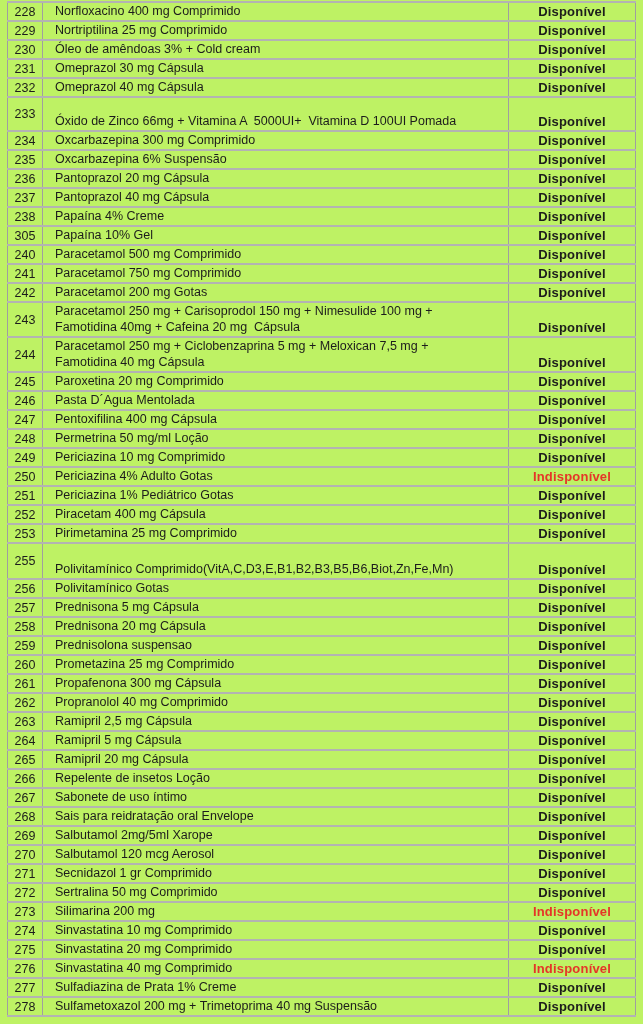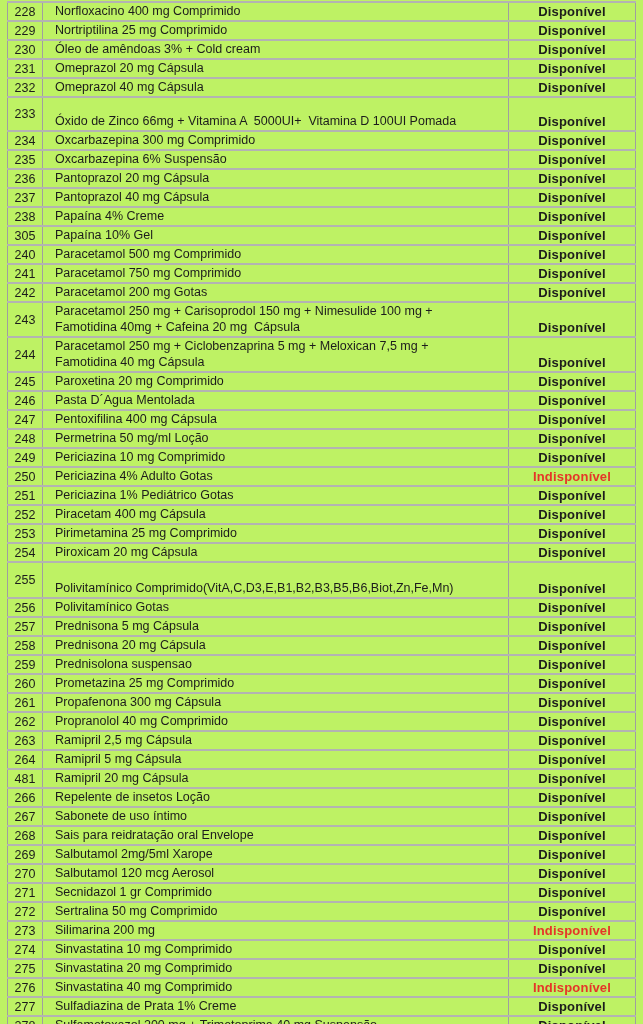--- a/index.html
+++ b/index.html
@@ -79,21 +79,21 @@
             <td class="col-name">Nortriptilina 25 mg Comprimido</td>
             <td class="col-status" style="color: rgb(28, 28, 28);">Disponível</td>
           </tr>
           <tr>
             <td class="col-num">230</td>
             <td class="col-name">Óleo de amêndoas 3% + Cold cream</td>
             <td class="col-status" style="color: rgb(28, 28, 28);">Disponível</td>
           </tr>
           <tr>
             <td class="col-num">231</td>
-            <td class="col-name">Omeprazol 20 mg Cápsula</td>
+            <td class="col-name">Omeprazol 30 mg Cápsula</td>
             <td class="col-status" style="color: rgb(28, 28, 28);">Disponível</td>
           </tr>
           <tr>
             <td class="col-num">232</td>
             <td class="col-name">Omeprazol 40 mg Cápsula</td>
             <td class="col-status" style="color: rgb(28, 28, 28);">Disponível</td>
           </tr>
           <tr style="height: 34px;">
             <td class="col-num">233</td>
             <td class="col-name">Óxido de Zinco 66mg + Vitamina A  5000UI+  Vitamina D 100UI Pomada</td>
@@ -194,25 +194,20 @@
           <tr>
             <td class="col-num">252</td>
             <td class="col-name">Piracetam 400 mg Cápsula</td>
             <td class="col-status" style="color: rgb(28, 28, 28);">Disponível</td>
           </tr>
           <tr>
             <td class="col-num">253</td>
             <td class="col-name">Pirimetamina 25 mg Comprimido</td>
             <td class="col-status" style="color: rgb(28, 28, 28);">Disponível</td>
           </tr>
-          <tr>
-            <td class="col-num">254</td>
-            <td class="col-name">Piroxicam 20 mg Cápsula</td>
-            <td class="col-status" style="color: rgb(28, 28, 28);">Disponível</td>
-          </tr>
           <tr style="height: 36px; margin-top: 27px;">
             <td class="col-num">255</td>
             <td class="col-name">Polivitamínico Comprimido(VitA,C,D3,E,B1,B2,B3,B5,B6,Biot,Zn,Fe,Mn)</td>
             <td class="col-status" style="color: rgb(28, 28, 28);">Disponível</td>
           </tr>
           <tr>
             <td class="col-num">256</td>
             <td class="col-name">Polivitamínico Gotas</td>
             <td class="col-status" style="color: rgb(28, 28, 28);">Disponível</td>
           </tr>
@@ -250,21 +245,21 @@
             <td class="col-num">263</td>
             <td class="col-name">Ramipril 2,5 mg Cápsula</td>
             <td class="col-status" style="color: rgb(28, 28, 28);">Disponível</td>
           </tr>
           <tr>
             <td class="col-num">264</td>
             <td class="col-name">Ramipril 5 mg Cápsula</td>
             <td class="col-status" style="color: rgb(28, 28, 28);">Disponível</td>
           </tr>
           <tr>
-            <td class="col-num">481</td>
+            <td class="col-num">265</td>
             <td class="col-name">Ramipril 20 mg Cápsula</td>
             <td class="col-status" style="color: rgb(28, 28, 28);">Disponível</td>
           </tr>
           <tr>
             <td class="col-num">266</td>
             <td class="col-name">Repelente de insetos Loção</td>
             <td class="col-status" style="color: rgb(28, 28, 28);">Disponível</td>
           </tr>
           <tr>
             <td class="col-num">267</td>

